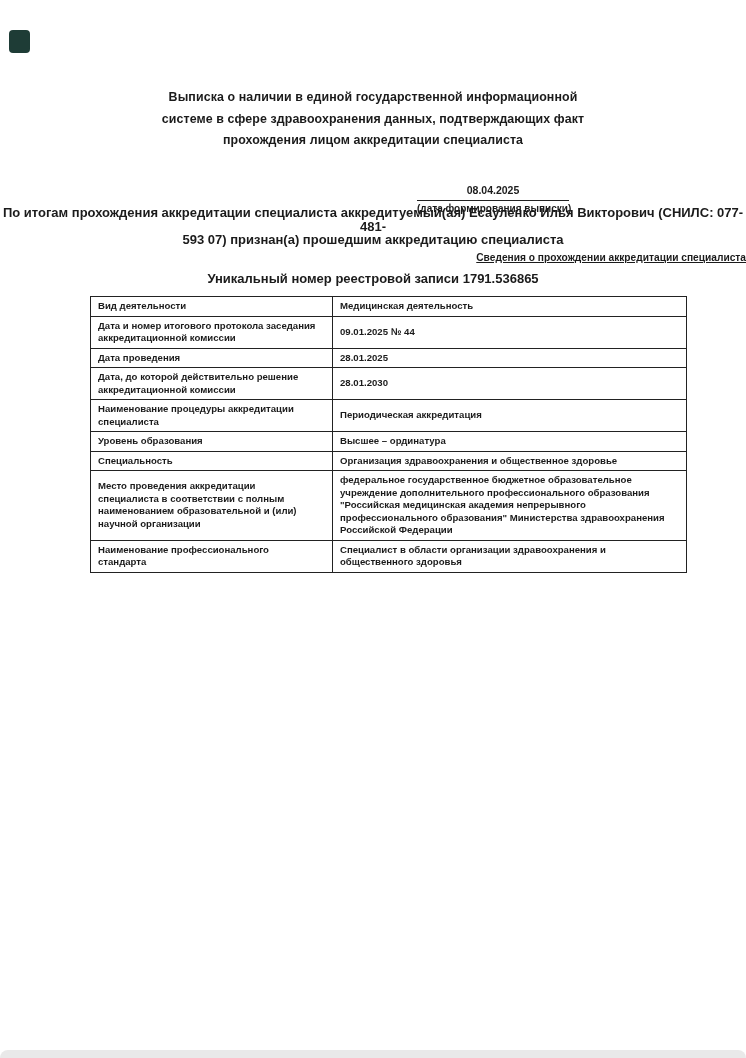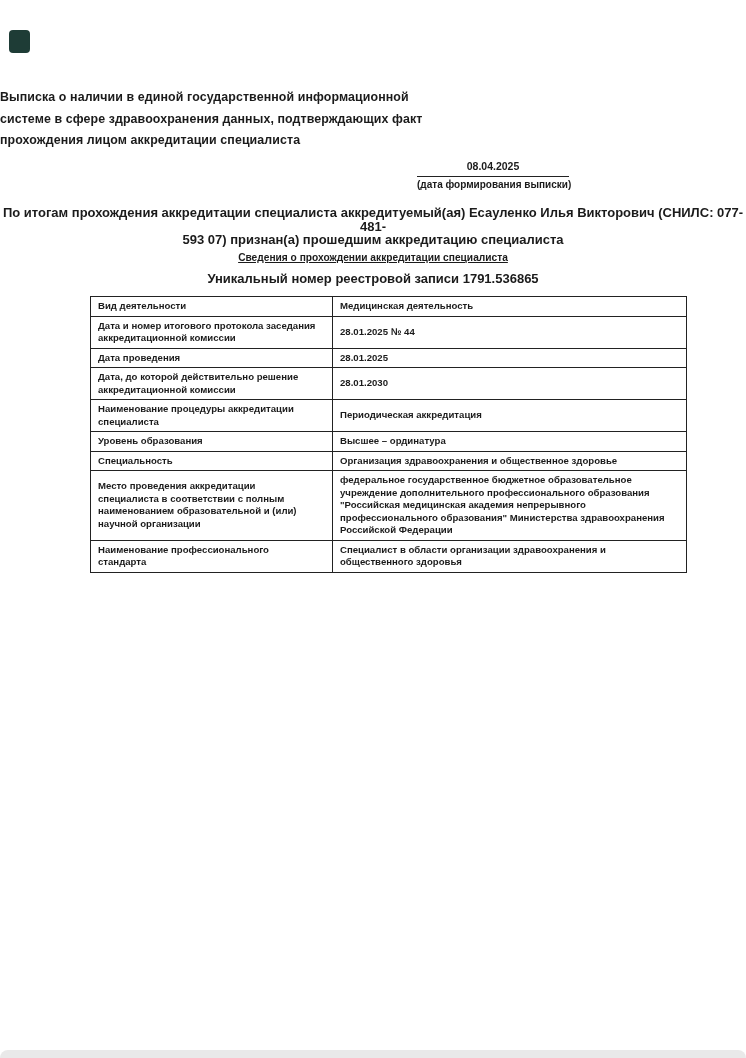--- a/index.html
+++ b/index.html
@@ -26,38 +26,39 @@
     height: 23px;
     border-radius: 4px;
     background: #1e3c36;
   }
 
   .doc-title {
     position: absolute;
     top: 87px;
     left: 0;
     width: 100%;
-    text-align: left;
+    text-align: center;
     font-size: 12.4px;
     line-height: 21.5px;
     letter-spacing: 0.1px;
   }
 
   .date-block {
     position: absolute;
     top: 159px;
     left: 417px;
     width: 152px;
     text-align: center;
   }
   .date-value {
     font-size: 10.5px;
     line-height: 14px;
     padding-bottom: 3px;
     border-bottom: 1.5px solid #222222;
+    margin-top: 24px;
   }
   .date-caption {
     margin-top: 2px;
     font-size: 10px;
     line-height: 12px;
     white-space: nowrap;
   }
 
   .intro {
     position: absolute;
@@ -67,21 +68,21 @@
     text-align: center;
     font-size: 13px;
     line-height: 13.5px;
   }
 
   .section-heading {
     position: absolute;
     top: 252px;
     left: 0;
     width: 100%;
-    text-align: center;
+    text-align: right;
     font-size: 10.2px;
     text-decoration: underline;
   }
 
   .registry-heading {
     position: absolute;
     top: 271px;
     left: 0;
     width: 100%;
     text-align: center;
@@ -140,21 +141,21 @@
 
 <table class="acc-table">
   <tbody>
     <tr>
       <td class="label-cell pre">Вид деятельности</td>
       <td class="value-cell pre">Медицинская деятельность</td>
     </tr>
     <tr>
       <td class="label-cell pre">Дата и номер итогового протокола заседания
 аккредитационной комиссии</td>
-      <td class="value-cell pre">28.01.2025 № 44</td>
+      <td class="value-cell pre">09.01.2025 № 44</td>
     </tr>
     <tr>
       <td class="label-cell pre">Дата проведения</td>
       <td class="value-cell pre">28.01.2025</td>
     </tr>
     <tr>
       <td class="label-cell pre">Дата, до которой действительно решение
 аккредитационной комиссии</td>
       <td class="value-cell pre">28.01.2030</td>
     </tr>

